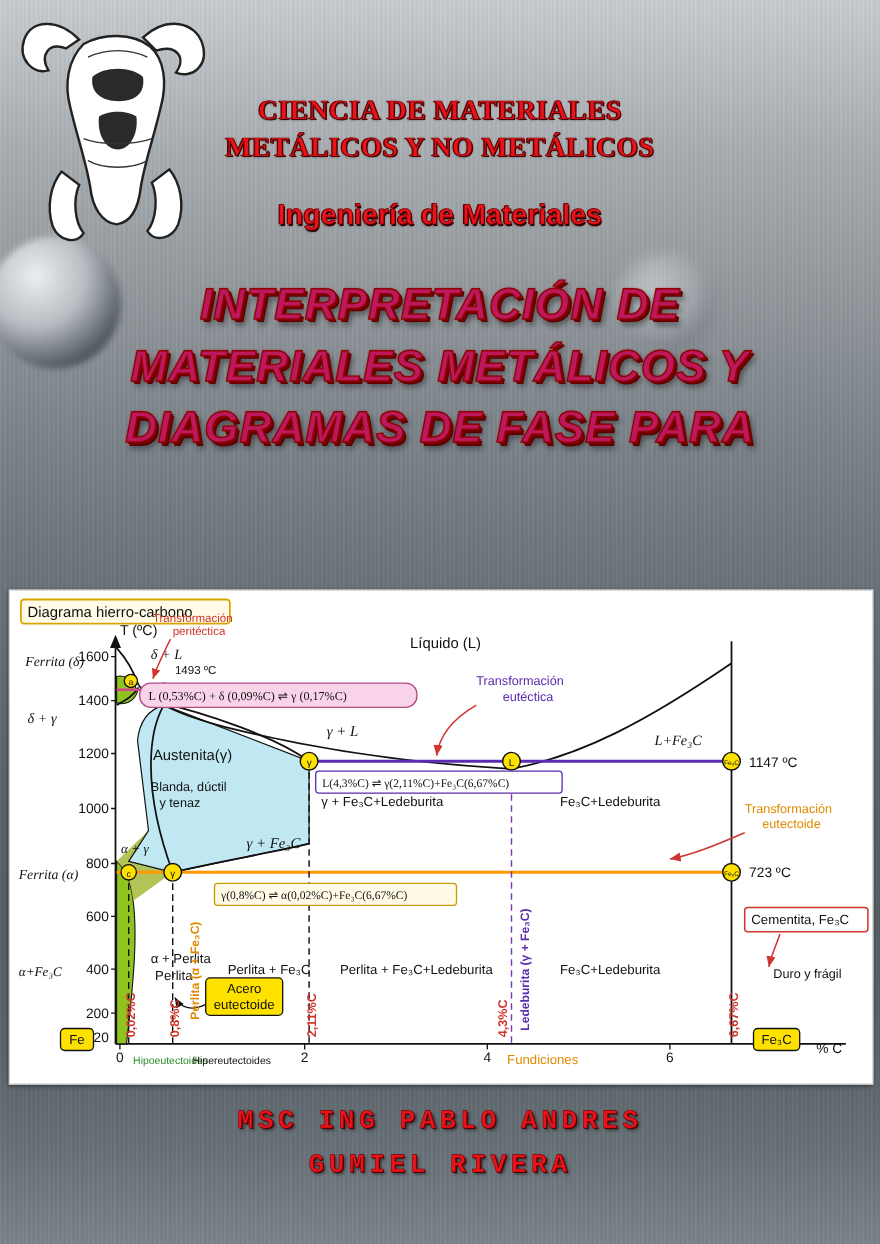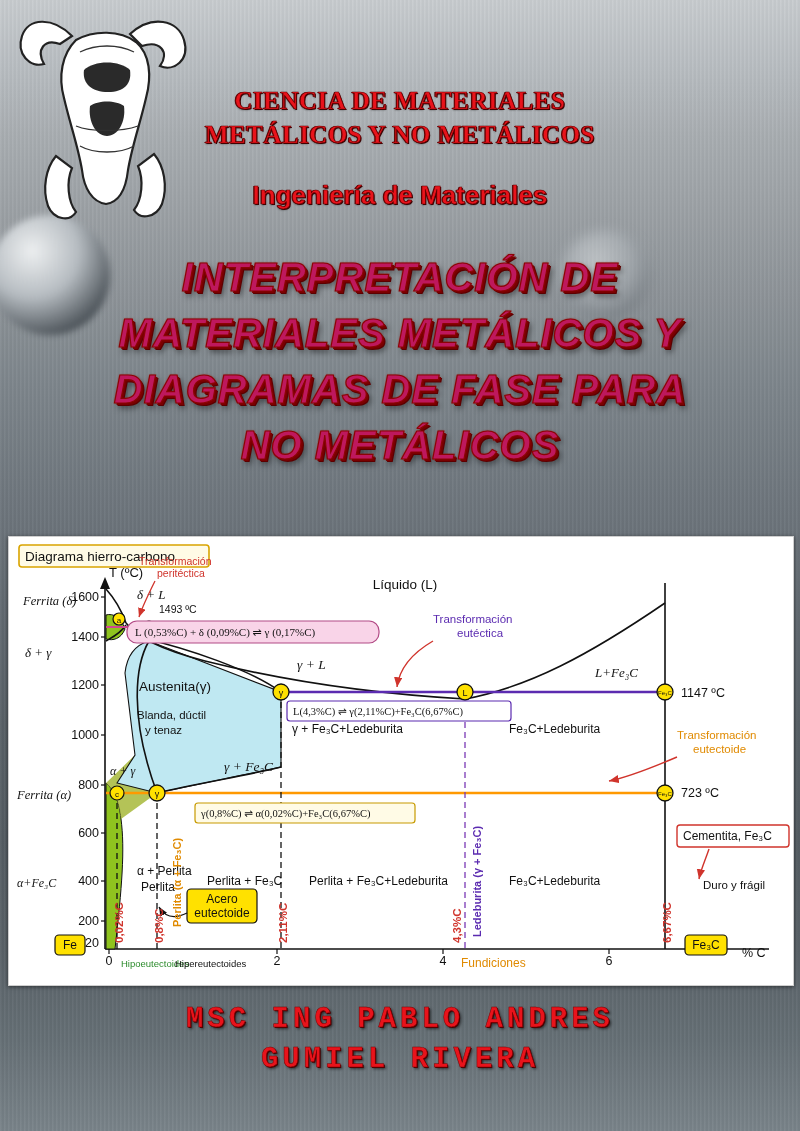--- a/index.html
+++ b/index.html
@@ -69,21 +69,21 @@
     position:absolute;left:8px;top:536px;width:784px;height:448px;
     background:#e5e5e5;border:1px solid #cfcfcf;z-index:5;
     box-shadow:0 1px 4px rgba(0,0,0,.5);
   }
   .panel svg{display:block;}
 
   
   .footer{
     position:absolute;left:0;right:0;top:1000px;text-align:center;z-index:3;
     font-family:"Liberation Mono", monospace;
-    font-weight:bold;font-size:29px;line-height:40px;letter-spacing:4px;
+    font-weight:bold;font-size:24px;line-height:40px;letter-spacing:4px;
     color:#e8131b;
     text-shadow:1px 1px 0 #4a0000, 2px 2px 3px rgba(0,0,0,.6);
     -webkit-text-stroke:0.5px #7a0000;
   }
 </style>
 </head>
 <body>
 
 <div class="metal-streaks"></div>
 <div class="blur-ball"></div>
@@ -112,21 +112,20 @@
 <div class="header">
   <div class="course-title">
     <div>CIENCIA DE MATERIALES</div>
     <div>METÁLICOS Y NO METÁLICOS</div>
   </div>
   <div class="course-sub">Ingeniería  de Materiales</div>
   <div class="main-title">
     <div>INTERPRETACIÓN DE</div>
     <div>MATERIALES METÁLICOS Y</div>
     <div>DIAGRAMAS DE FASE PARA</div>
-    <div>NO METÁLICOS</div>
   </div>
 </div>
 
 <div class="panel">
 <svg width="784" height="448" viewBox="0 0 784 448">
   <defs>
     <marker id="arrRed" markerWidth="8" markerHeight="8" refX="7" refY="3" orient="auto">
       <path d="M0,0 L7,3 L0,6 z" fill="#d0342c"></path>
     </marker>
     <marker id="arrOrange" markerWidth="8" markerHeight="8" refX="7" refY="3" orient="auto">

